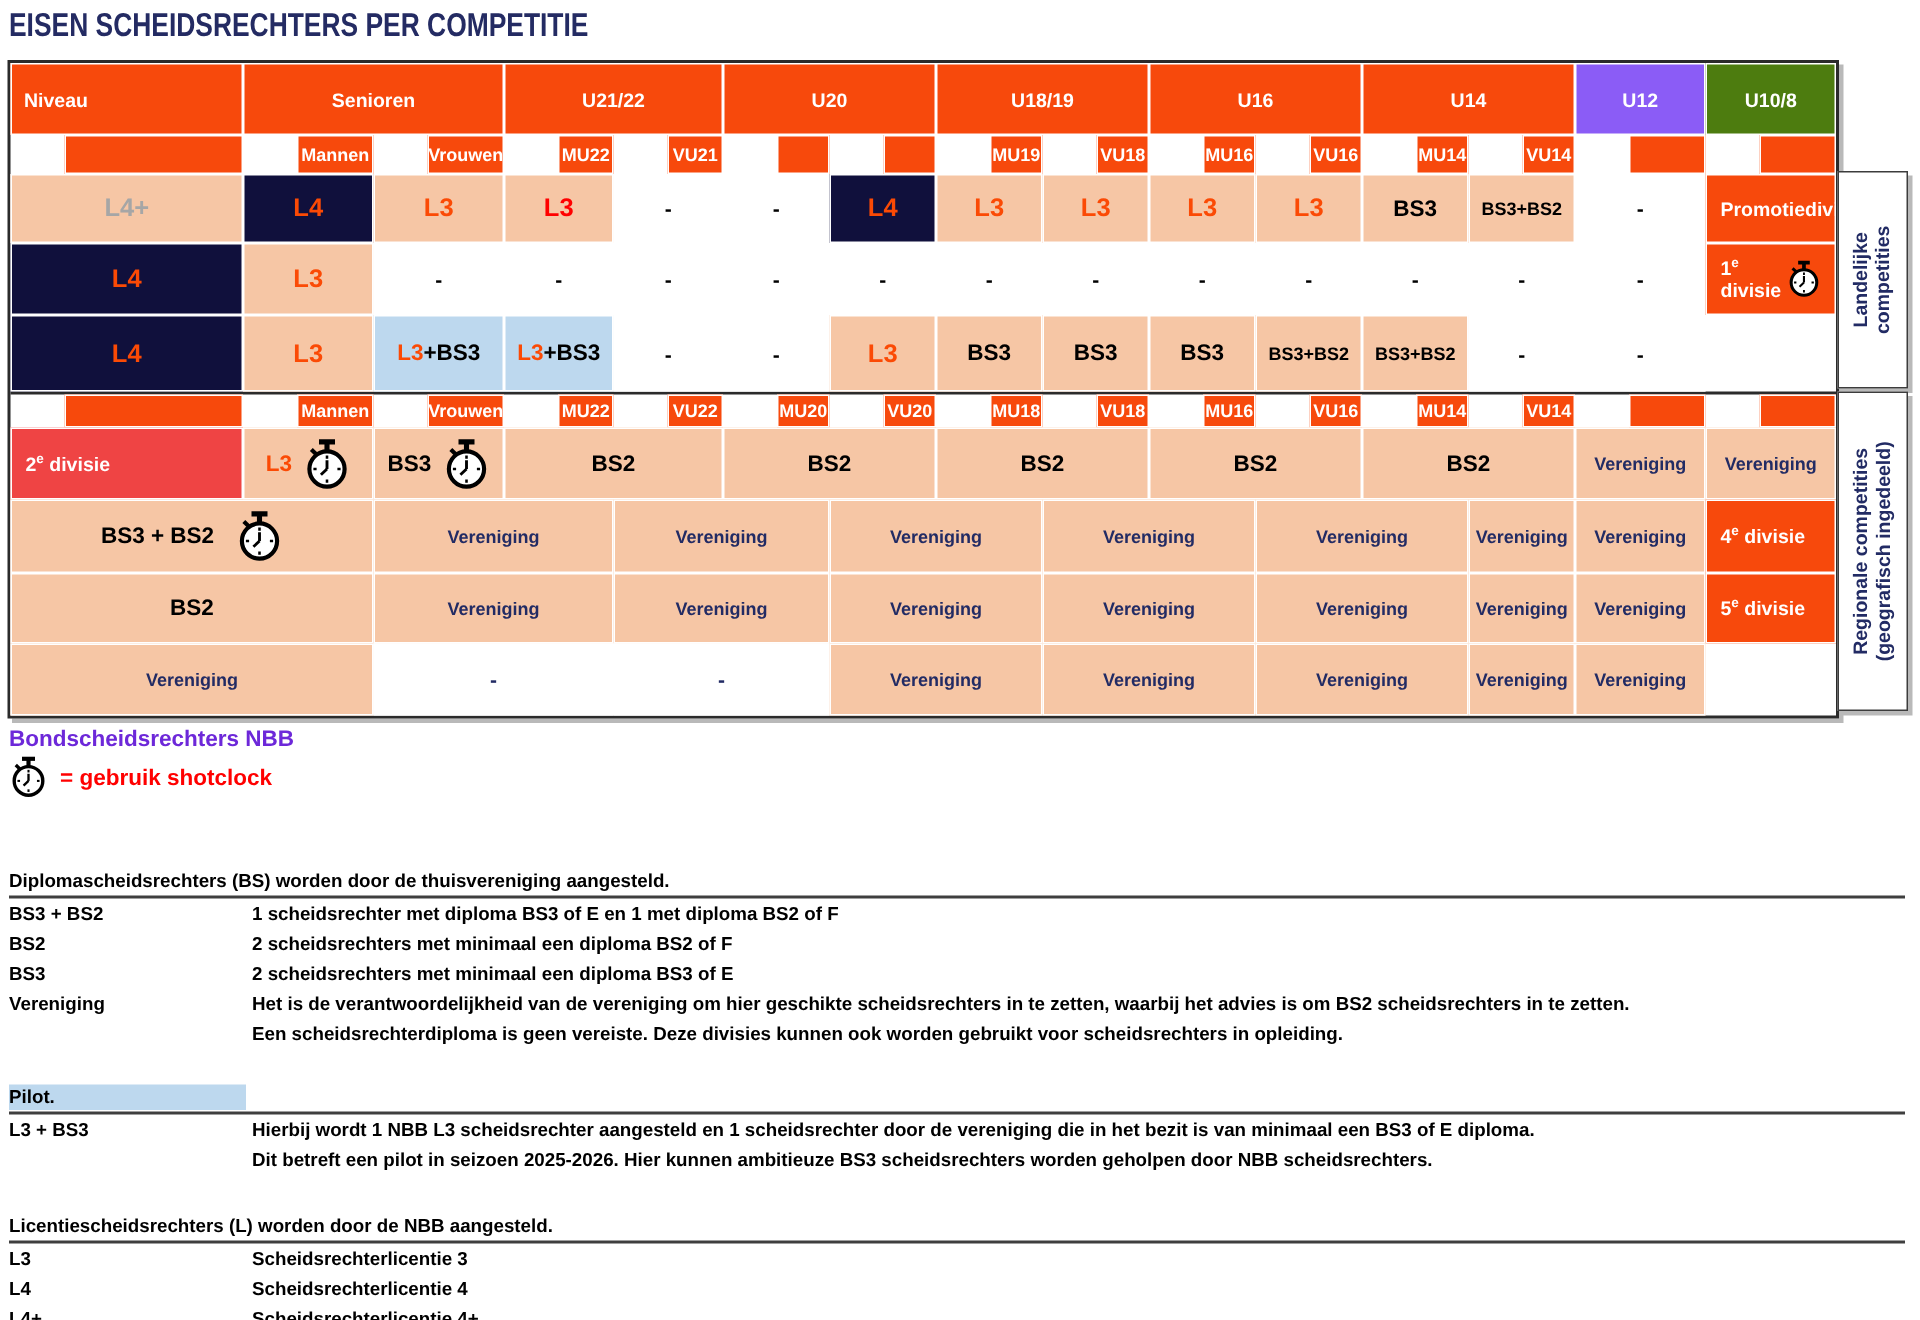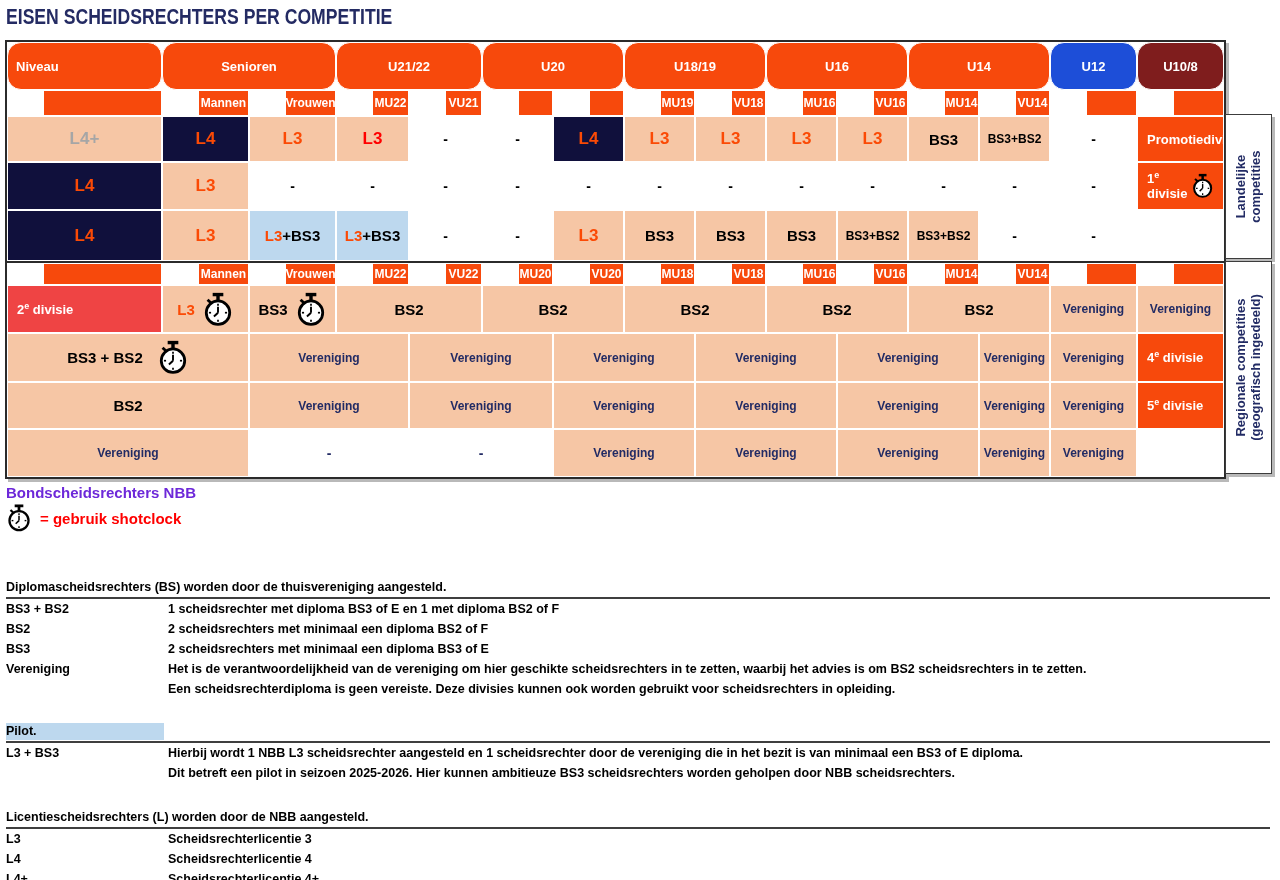--- a/index.html
+++ b/index.html
@@ -3,21 +3,21 @@
 <meta charset="utf-8">
 <style>
   html,body{margin:0;padding:0;background:#fff;}
   body{width:1280px;height:880px;position:relative;font-family:"Liberation Sans",sans-serif;font-weight:700;color:#000;overflow:hidden;}
   #page-title{position:absolute;left:6px;top:4px;font-size:22px;letter-spacing:0px;color:#242B63;transform:scaleX(0.8);transform-origin:0 50%;white-space:nowrap;}
   #table-wrap{position:absolute;left:5px;top:40px;border:2px solid #2b2b2b;width:1217px;box-shadow:3px 3px 0 #b9b9b9;background:#fff;}
   .tgrid{display:grid;}
   #gridB{border-top:2px solid #2b2b2b;}
   .c{border:1px solid #fff;box-sizing:border-box;display:flex;align-items:center;justify-content:center;overflow:hidden;}
   .c.left{justify-content:flex-start;padding-left:8px;}
-  .hdr{color:#fff;font-size:13px;border-radius:14px;}
+  .hdr{color:#fff;font-size:13px;}
   .sub{color:#fff;font-size:12px;margin-left:36px;}
   .rowlab{color:#fff;font-size:13px;justify-content:space-between;padding:0 9px 0 9px;}
   .sz-lg{font-size:17px;}
   .sz-md{font-size:15px;}
   .sz-sm{font-size:12px;}
   .sz-dash{font-size:14px;}
   sup.e{font-size:9px;vertical-align:super;line-height:0;}
   .cellparts{display:flex;align-items:center;gap:7px;}
   .sidebox{position:absolute;border:1px solid #3c3c3c;background:#fff;display:flex;align-items:center;justify-content:center;box-shadow:3px 3px 0 #b9b9b9;box-sizing:border-box;}
   .vtext{transform:rotate(-90deg);text-align:center;color:#222B64;font-size:13px;line-height:1.12;}
@@ -41,22 +41,22 @@
 
 <div id="table-wrap">
   <div id="gridA" class="tgrid" style="grid-template-columns: 155px 87px 87px 73px 73px 71px 71px 71px 71px 71px 71px 71px 71px 87px 87px; grid-template-rows: 48px 26px 46px 48px 51px;">
       <div class="c hdr left" style="background:#F7490C;">Niveau</div>
       <div class="c hdr" style="background:#F7490C;grid-column:span 2;">Senioren</div>
       <div class="c hdr" style="background:#F7490C;grid-column:span 2;">U21/22</div>
       <div class="c hdr" style="background:#F7490C;grid-column:span 2;">U20</div>
       <div class="c hdr" style="background:#F7490C;grid-column:span 2;">U18/19</div>
       <div class="c hdr" style="background:#F7490C;grid-column:span 2;">U16</div>
       <div class="c hdr" style="background:#F7490C;grid-column:span 2;">U14</div>
-      <div class="c hdr" style="background:#1d4ed8;">U12</div>
-      <div class="c hdr" style="background:#7f1d1d;">U10/8</div>
+      <div class="c hdr" style="background:#8b5cf6;">U12</div>
+      <div class="c hdr" style="background:#4d7c0f;">U10/8</div>
       <div class="c sub" style="background:#F7490C"></div>
       <div class="c sub" style="background:#F7490C">Mannen</div>
       <div class="c sub" style="background:#F7490C">Vrouwen</div>
       <div class="c sub" style="background:#F7490C">MU22</div>
       <div class="c sub" style="background:#F7490C">VU21</div>
       <div class="c sub" style="background:#F7490C"></div>
       <div class="c sub" style="background:#F7490C"></div>
       <div class="c sub" style="background:#F7490C">MU19</div>
       <div class="c sub" style="background:#F7490C">VU18</div>
       <div class="c sub" style="background:#F7490C">MU16</div>

